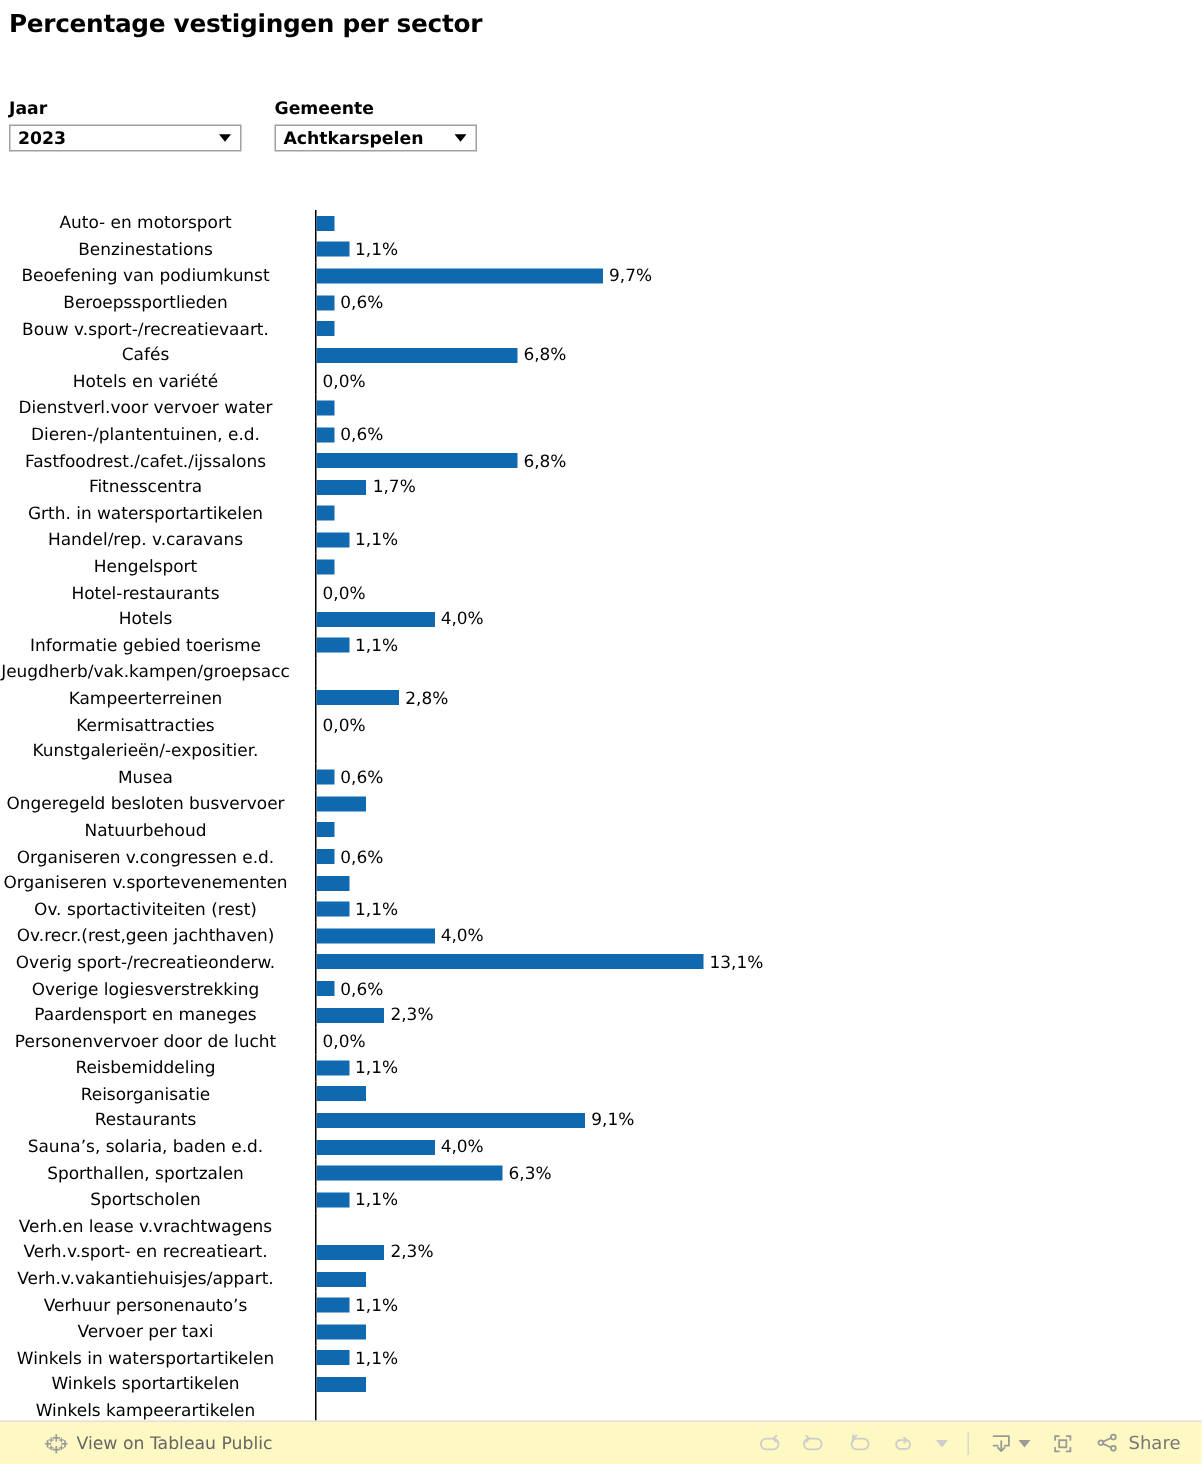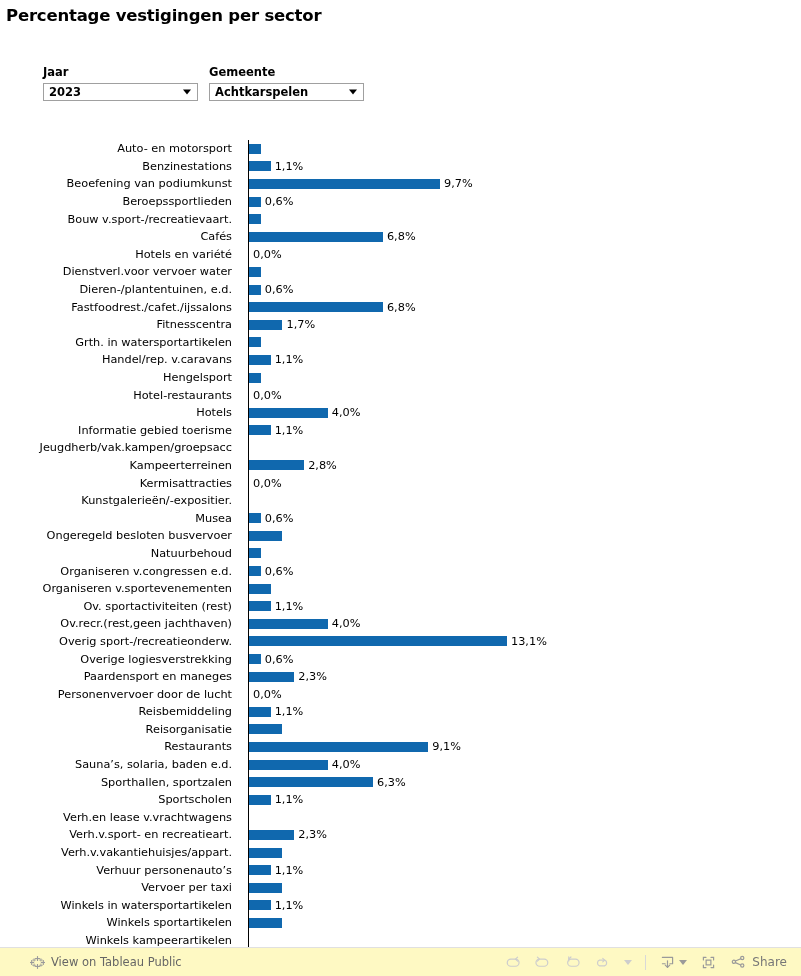--- a/index.html
+++ b/index.html
@@ -27,42 +27,41 @@
     color: #000;
     white-space: nowrap;
   }
 
   
   #filter-bar {
     position: absolute;
     left: 6px;
     top: 66px;
     display: flex;
-    gap: 11px;
-    margin-left: 37px;
+    gap: 22px;
   }
   .filter-group { display: flex; flex-direction: column; }
   .filter-label {
     font-size: 11.5px;
     font-weight: bold;
     color: #000;
     margin-bottom: 4px;
     line-height: 13px;
   }
   .filter-select {
     position: relative;
     height: 18px;
     border: 1px solid #a0a0a0;
     background: #fff;
     display: flex;
     align-items: center;
     box-sizing: border-box;
   }
   .filter-select.jaar { width: 155px; }
-  .filter-select.gemeente { width: 155px; }
+  .filter-select.gemeente { width: 135px; }
   .filter-value {
     font-size: 11.5px;
     color: #000;
     padding-left: 5px;
     line-height: 16px;
     white-space: nowrap;
     overflow: hidden;
     font-weight: bold;
   }
   .filter-caret {
@@ -83,22 +82,22 @@
     top: 140px;
     width: 801px;
   }
   .bar-row {
     display: flex;
     align-items: center;
     height: 17.6px;
     position: relative;
   }
   .cat-label {
-    width: 248px;
-    text-align: right;
+    width: 210px;
+    text-align: center;
     padding-right: 16px;
     font-size: 11.3px;
     line-height: 13px;
     color: #000;
     white-space: nowrap;
     box-sizing: border-box;
     overflow: visible;
   }
   .bar-track {
     flex: 1;

